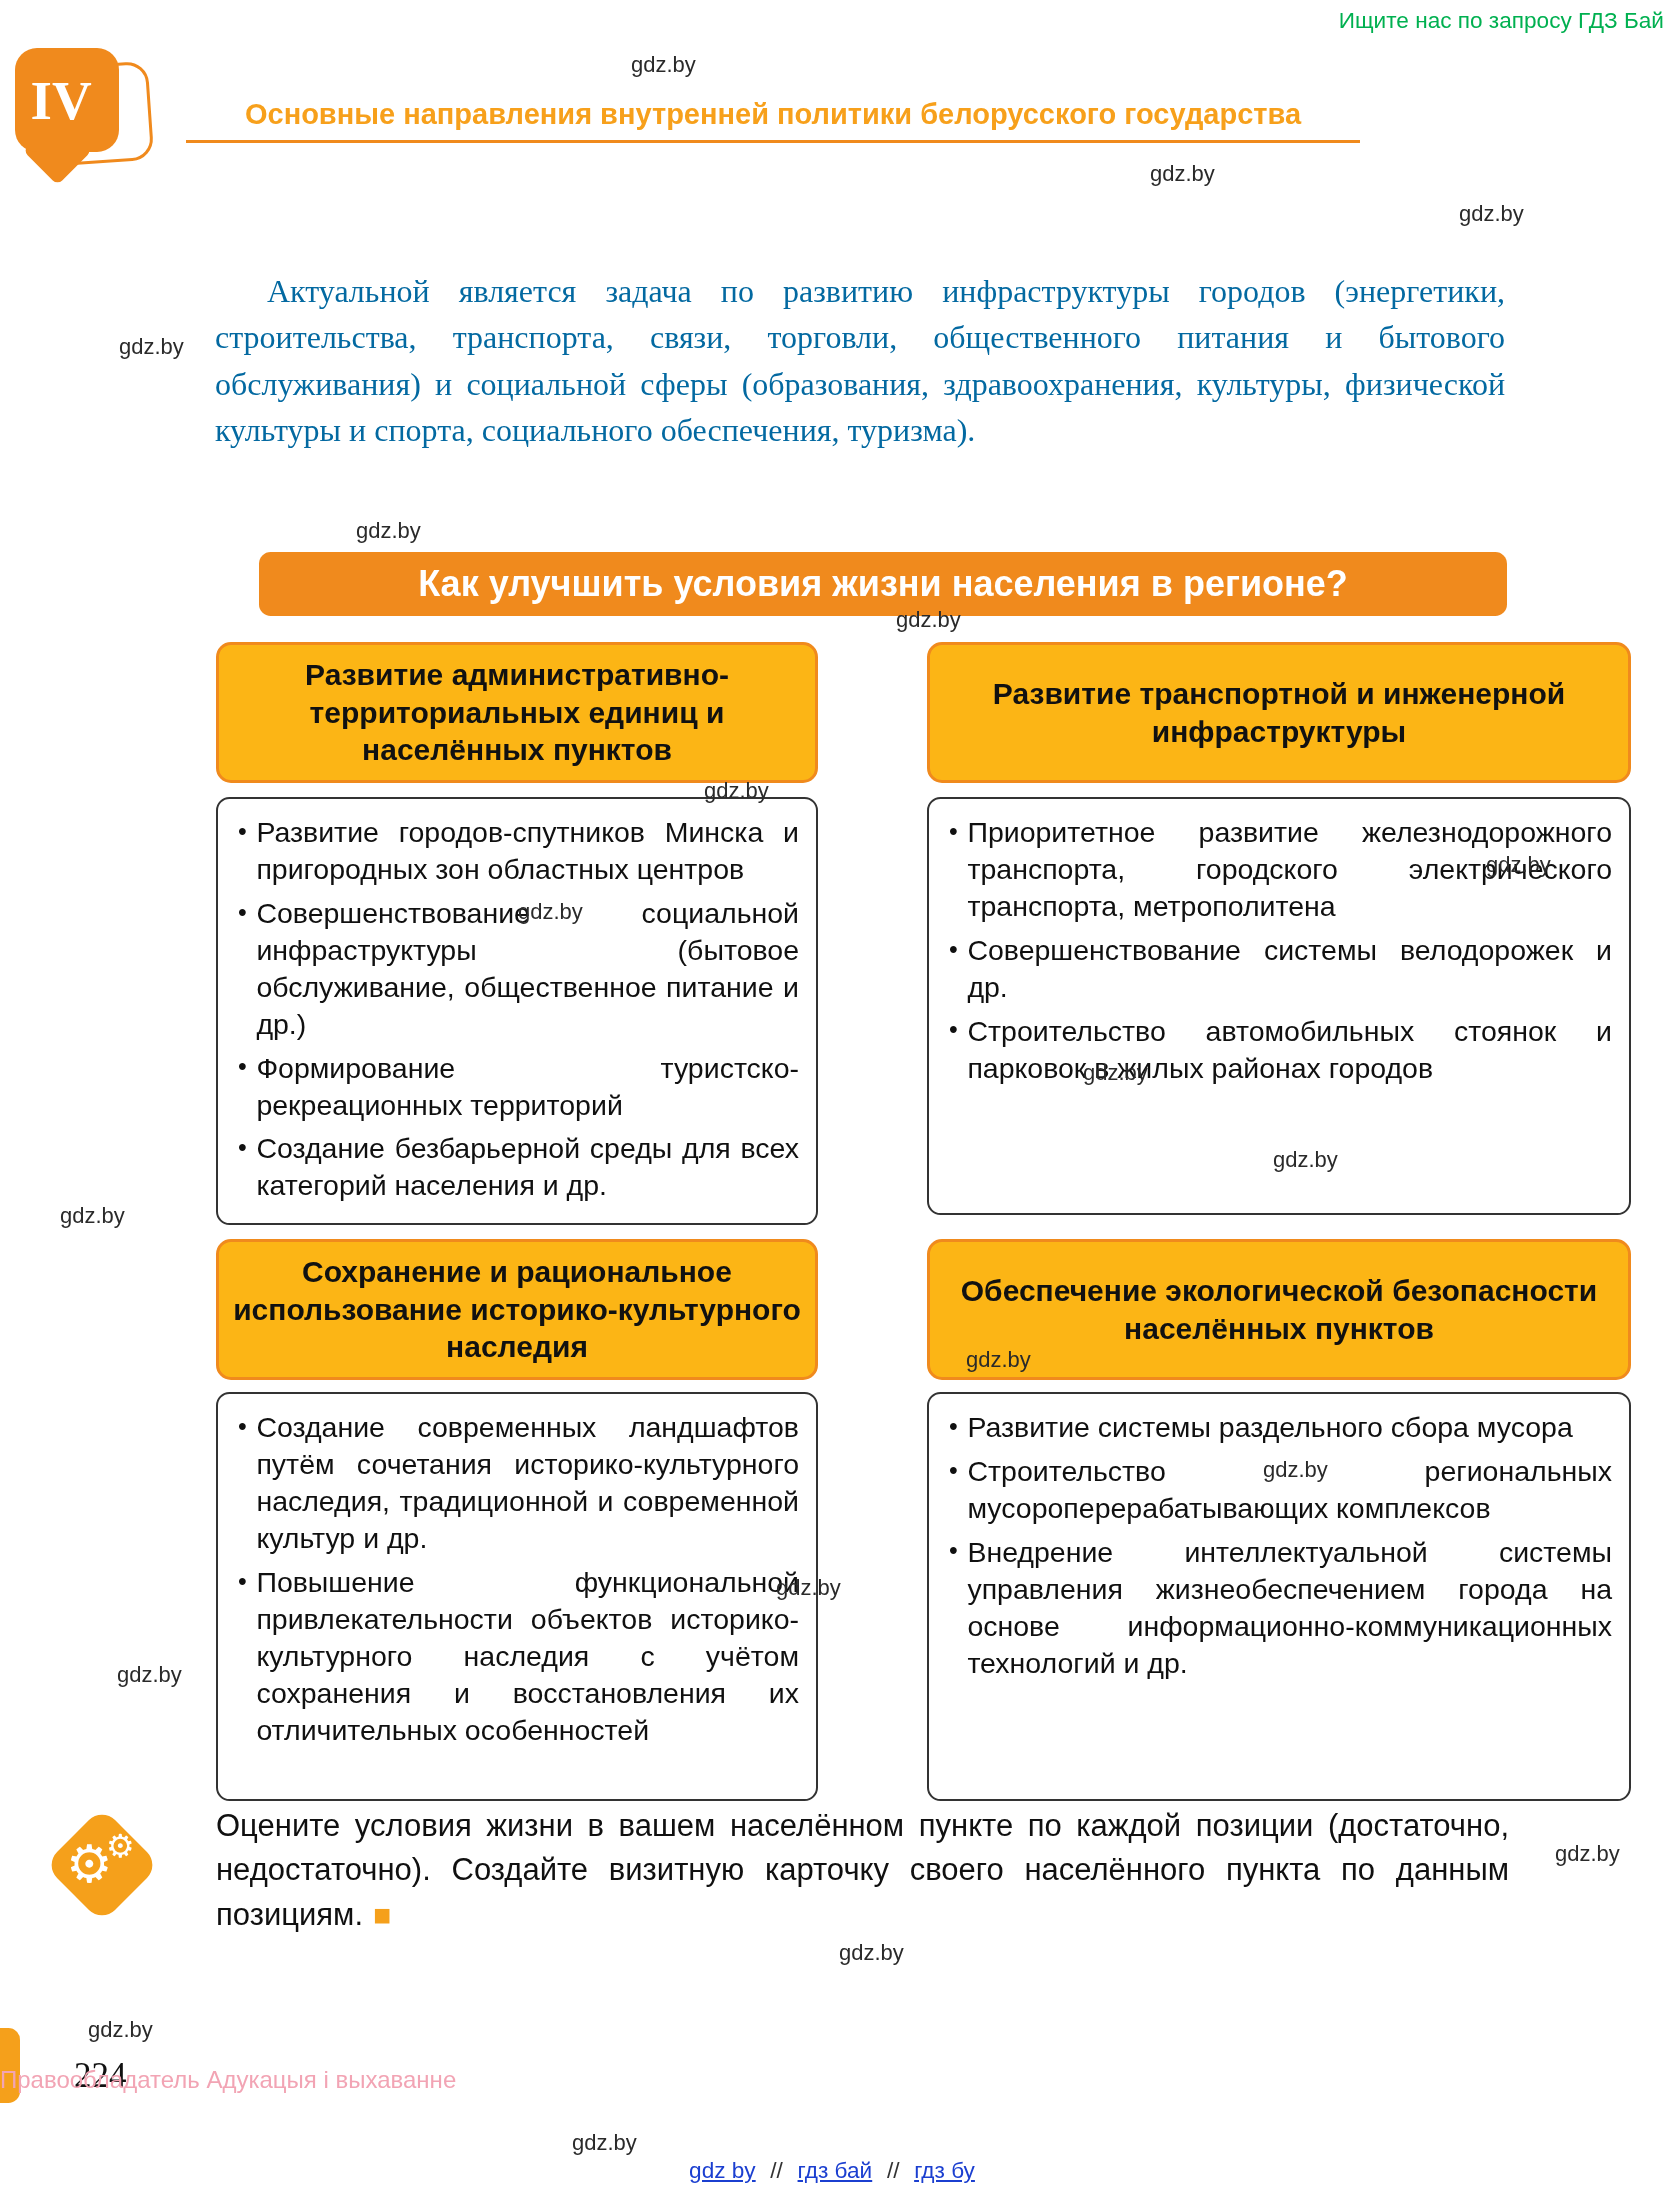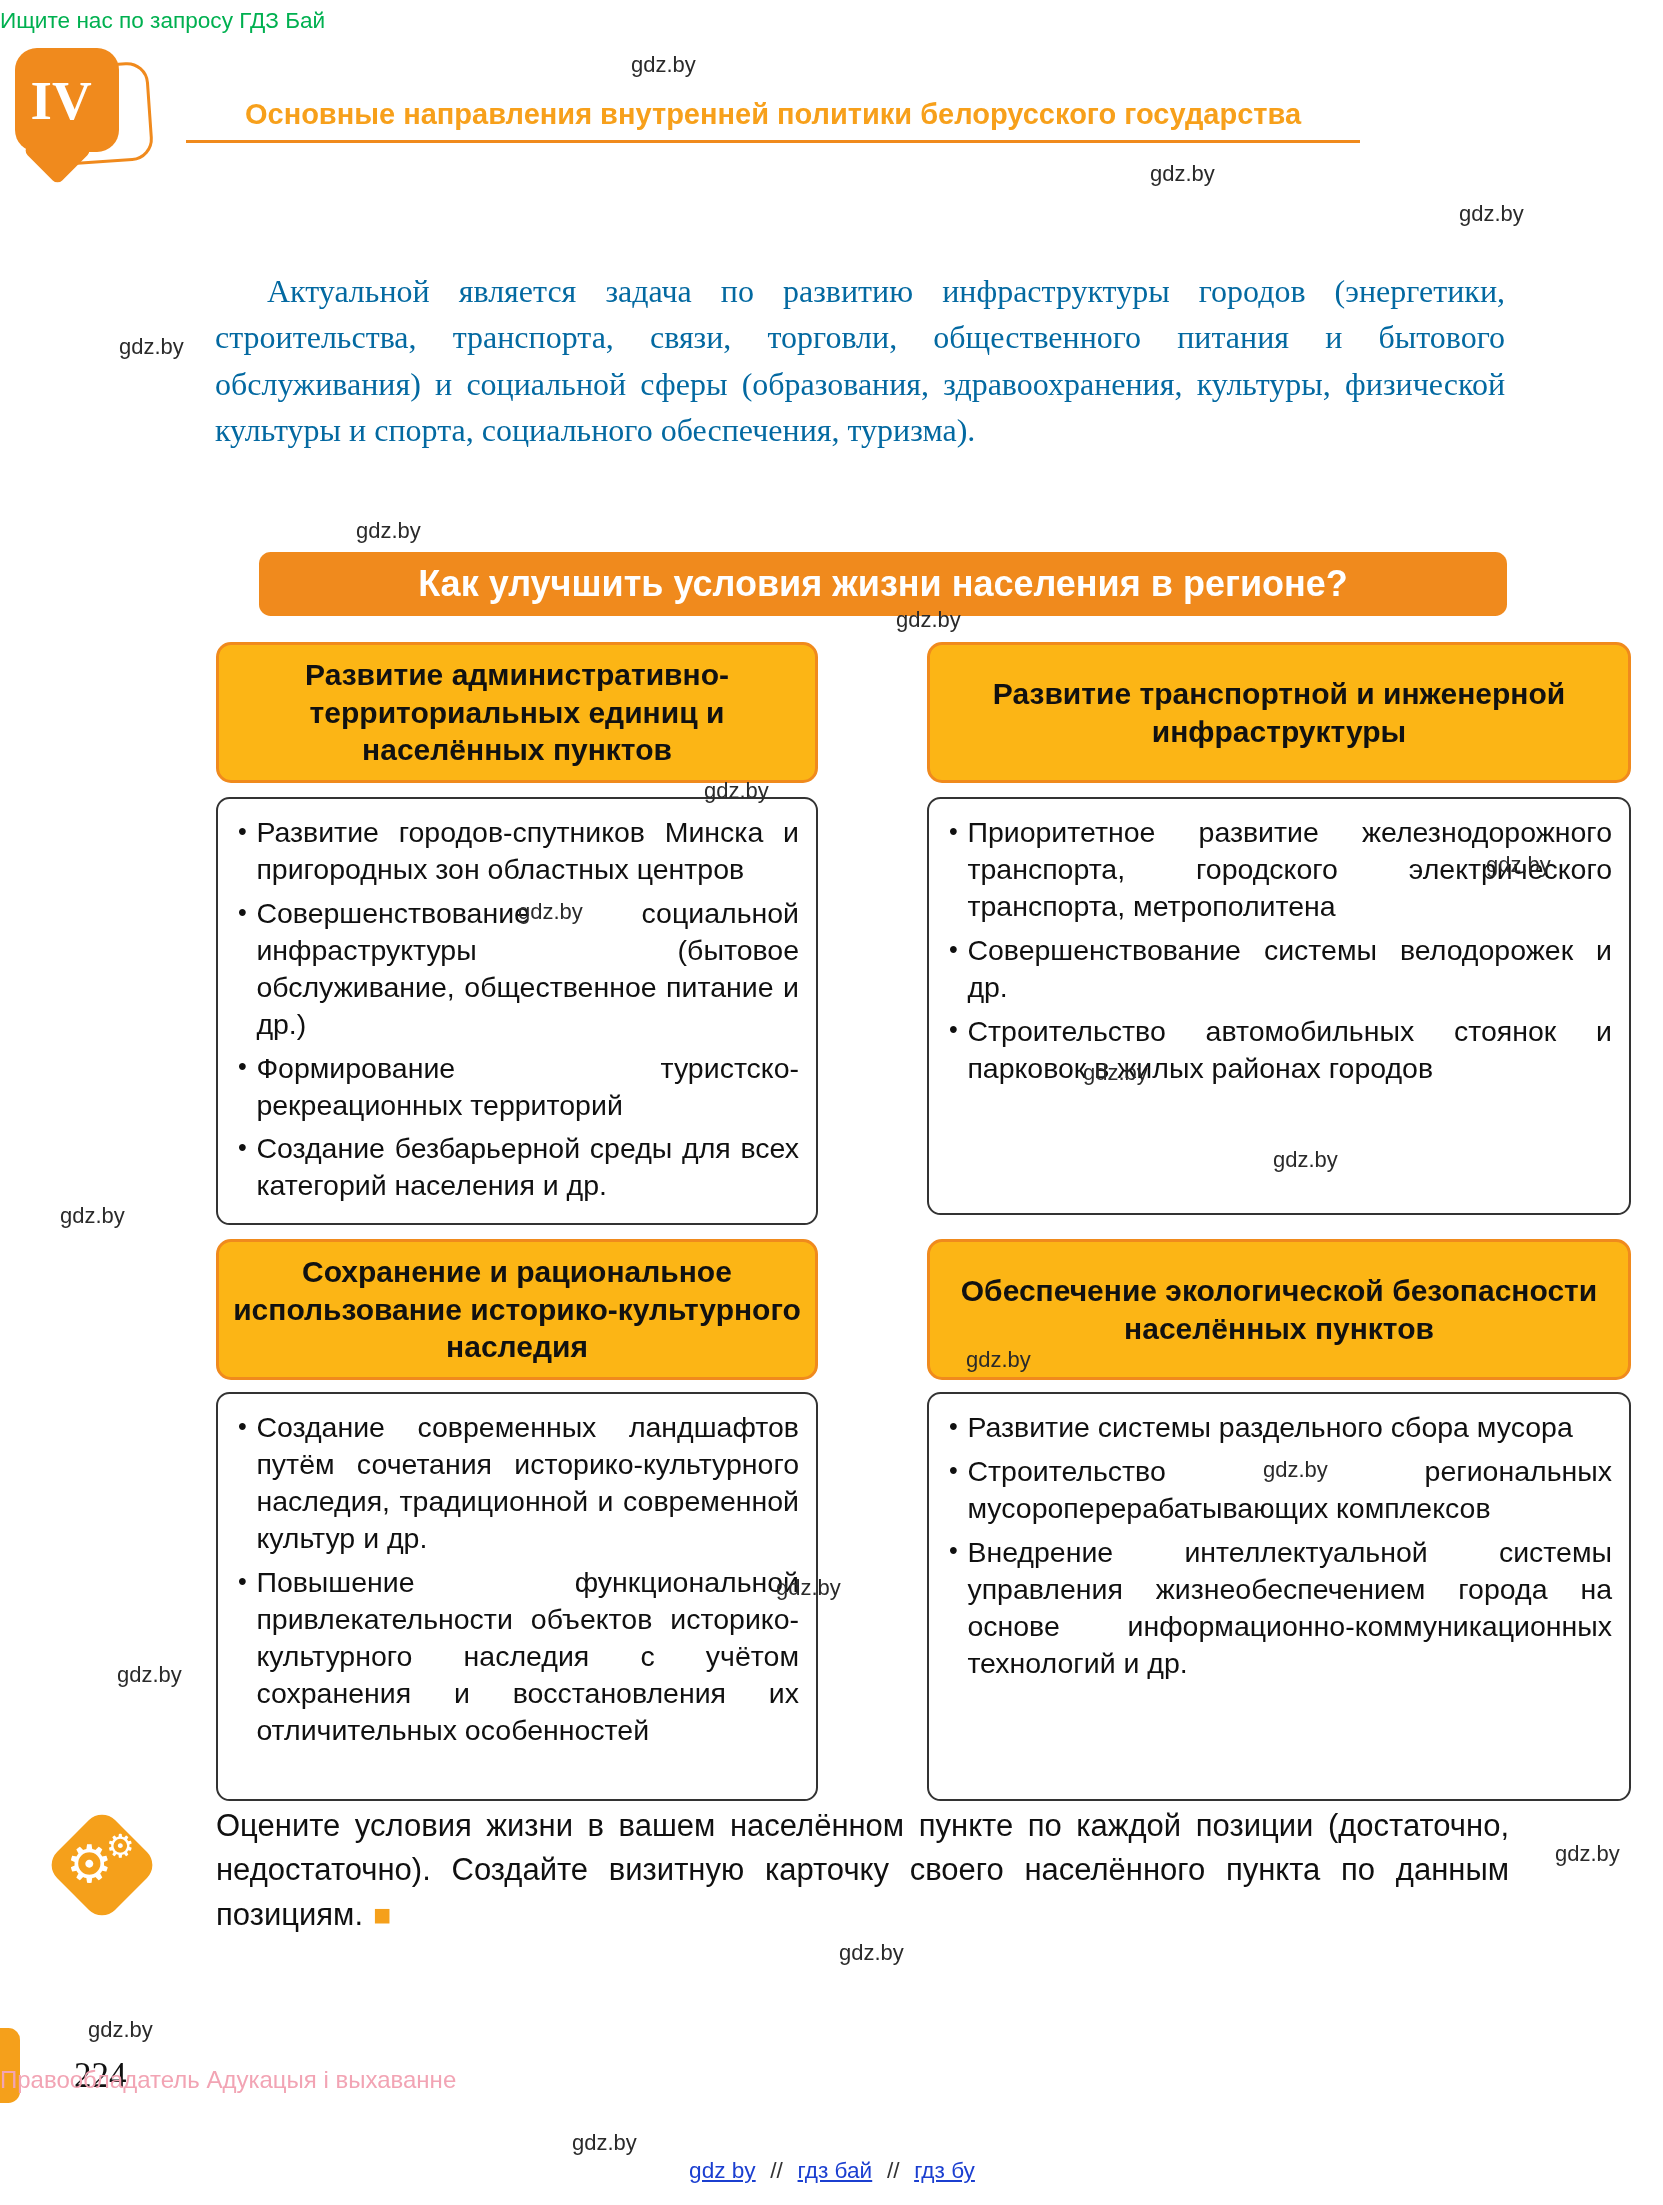--- a/index.html
+++ b/index.html
@@ -5,21 +5,21 @@
   * { margin:0; padding:0; box-sizing:border-box; }
   body { background:#e8e8e8; font-family:"Liberation Sans", sans-serif; }
   .page {
     position:relative; width:1664px; height:2205px;
     background:#ffffff; overflow:hidden; margin:0 auto;
     color:#141414;
   }
   
   .promo {
     position:absolute; top:8.4px; left:0; width:100%;
-    text-align:left; color:#00b050; font-size:22.6px;
+    text-align:right; color:#00b050; font-size:22.6px;
   }
   .wm {
     position:absolute; font-size:22px; color:#2a2a2a; z-index:30;
     font-family:"Liberation Sans", sans-serif;
   }
   
   .badge { position:absolute; left:8.4px; top:40px; width:159px; height:159px; z-index:5; }
   .badge-outline {
     position:absolute; left:44px; top:23.5px; width:99px; height:99px;
     border:3.4px solid #f08a1d; border-radius:22px; transform:rotate(-4deg);

